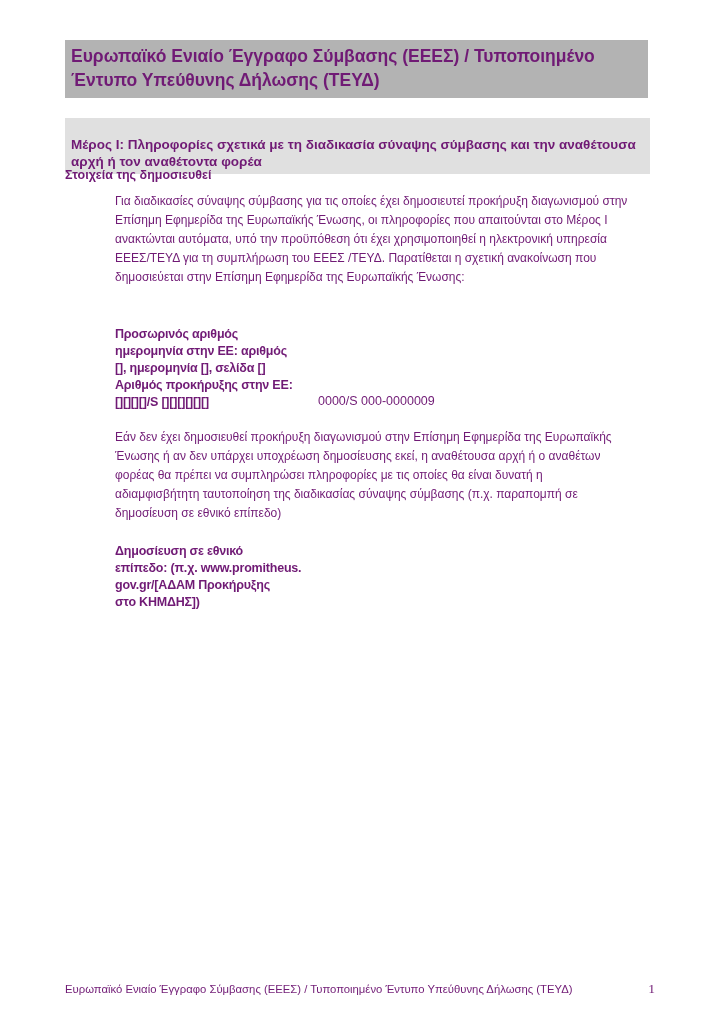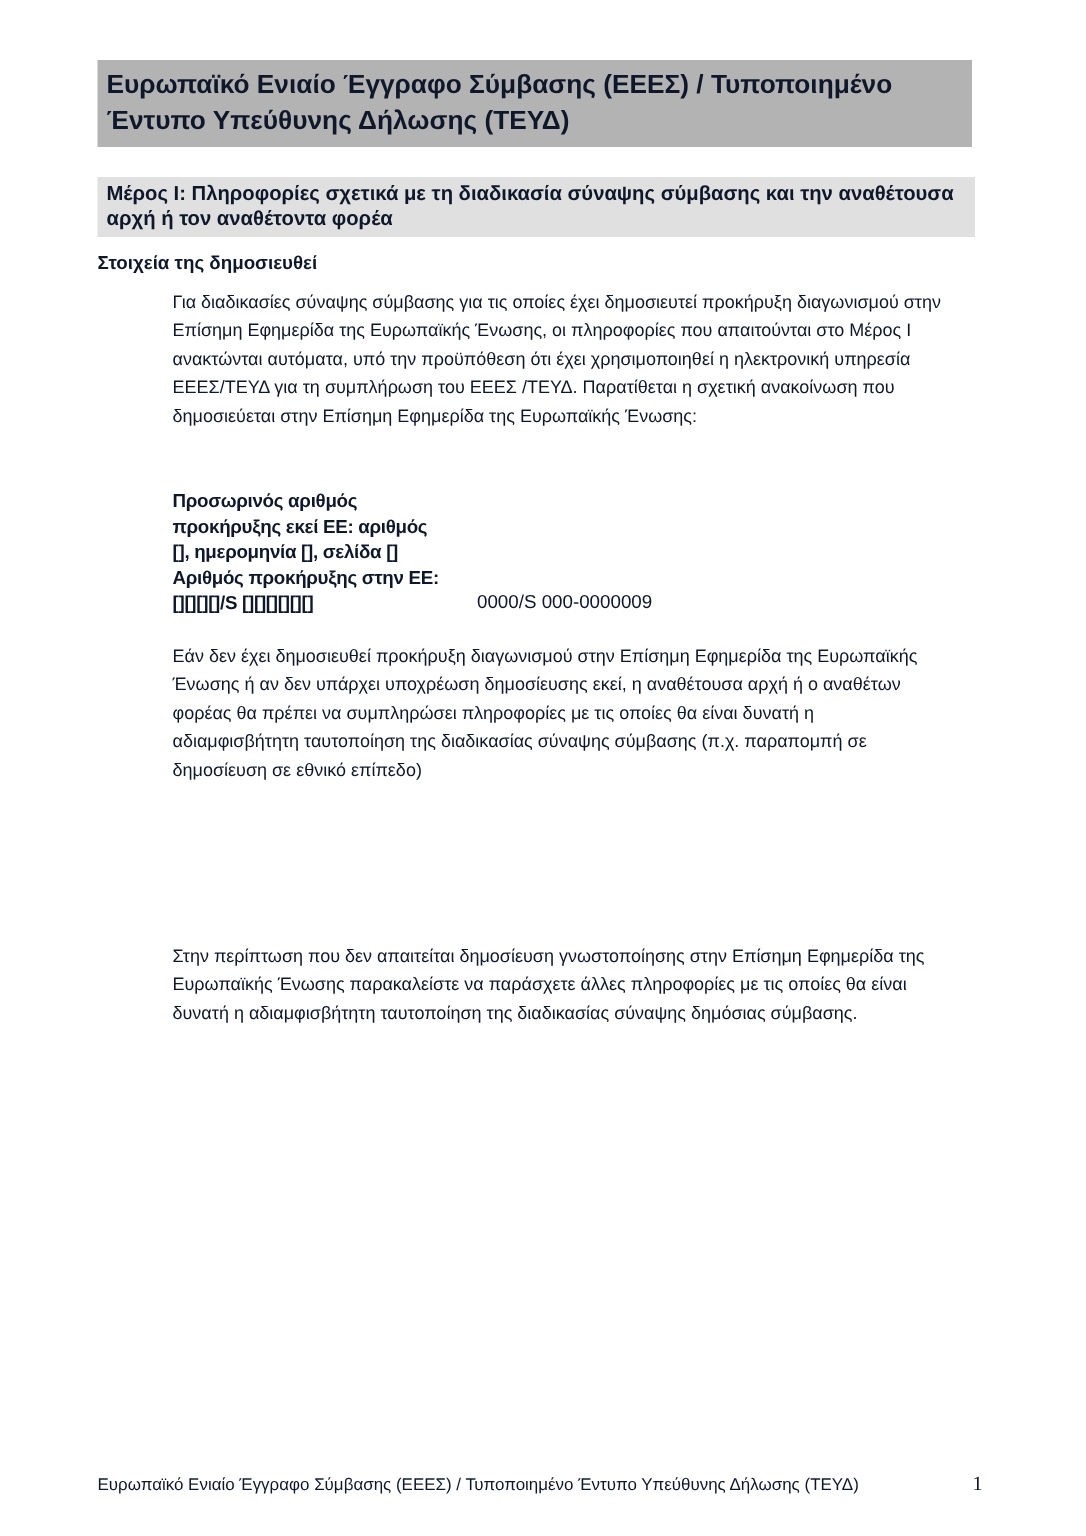--- a/index.html
+++ b/index.html
@@ -1,42 +1,42 @@
 <!DOCTYPE html>
 <html><head>
 <meta charset="utf-8">
 <style>
   html, body { margin: 0; padding: 0; background: #ffffff; }
   .page {
     position: relative;
     width: 724px;
     height: 1024px;
     background: #ffffff;
-    color: #0f172a;
+    color: #701a75;
     font-family: "Liberation Sans", sans-serif;
     overflow: hidden;
   }
   .title-bar {
     position: absolute;
     left: 65px;
     top: 40px;
     width: 569px;
     background: #b3b3b3;
     padding: 4px 8px 6px 6px;
     font-size: 17.5px;
     line-height: 24px;
     font-weight: bold;
   }
   .part-heading {
     position: absolute;
     left: 65px;
     top: 118px;
     width: 573px;
     background: #e0e0e0;
-    padding: 3px 6px 4px 6px;
+    padding: 19px 6px 4px 6px;
     font-size: 13.5px;
     line-height: 16.5px;
     font-weight: bold;
   }
   .subheading {
     position: absolute;
     left: 65px;
     top: 168px;
     font-size: 12.5px;
     font-weight: bold;
@@ -92,30 +92,33 @@
     <span>Ευρωπαϊκό Ενιαίο Έγγραφο Σύμβασης (ΕΕΕΣ) / Τυποποιημένο Έντυπο Υπεύθυνης Δήλωσης (ΤΕΥΔ)</span>
   </div>
 
   <div class="part-heading">Μέρος Ι: Πληροφορίες σχετικά με τη διαδικασία σύναψης σύμβασης και την αναθέτουσα αρχή ή τον αναθέτοντα φορέα</div>
 
   <div class="subheading">Στοιχεία της δημοσιευθεί</div>
 
   <div class="body-par p1">Για διαδικασίες σύναψης σύμβασης για τις οποίες έχει δημοσιευτεί προκήρυξη διαγωνισμού στην Επίσημη Εφημερίδα της Ευρωπαϊκής Ένωσης, οι πληροφορίες που απαιτούνται στο Μέρος Ι ανακτώνται αυτόματα, υπό την προϋπόθεση ότι έχει χρησιμοποιηθεί η ηλεκτρονική υπηρεσία ΕΕΕΣ/ΤΕΥΔ για τη συμπλήρωση του ΕΕΕΣ /ΤΕΥΔ. Παρατίθεται η σχετική ανακοίνωση που δημοσιεύεται στην Επίσημη Εφημερίδα της Ευρωπαϊκής Ένωσης:</div>
 
   <div class="field-label field1-label">Προσωρινός αριθμός
-προκήρυξης εκεί ΕΕ: αριθμός
+ημερομηνία στην ΕΕ: αριθμός
 [], ημερομηνία [], σελίδα []
 Αριθμός προκήρυξης στην ΕΕ:
 [][][][]/S [][][][][][]</div>
 
   <div class="field-value">0000/S 000-0000009</div>
 
   <div class="body-par p2">Εάν δεν έχει δημοσιευθεί προκήρυξη διαγωνισμού στην Επίσημη Εφημερίδα της Ευρωπαϊκής Ένωσης ή αν δεν υπάρχει υποχρέωση δημοσίευσης εκεί, η αναθέτουσα αρχή ή ο αναθέτων φορέας θα πρέπει να συμπληρώσει πληροφορίες με τις οποίες θα είναι δυνατή η αδιαμφισβήτητη ταυτοποίηση της διαδικασίας σύναψης σύμβασης (π.χ. παραπομπή σε δημοσίευση σε εθνικό επίπεδο)</div>
 
+  <div class="field-label field2-label">Δημοσίευση σε εθνικό
+επίπεδο: (π.χ. www.promitheus.
+gov.gr/[ΑΔΑΜ Προκήρυξης
+στο ΚΗΜΔΗΣ])</div>
 
-  <div class="body-par p3">Στην περίπτωση που δεν απαιτείται δημοσίευση γνωστοποίησης στην Επίσημη Εφημερίδα της Ευρωπαϊκής Ένωσης παρακαλείστε να παράσχετε άλλες πληροφορίες με τις οποίες θα είναι δυνατή η αδιαμφισβήτητη ταυτοποίηση της διαδικασίας σύναψης δημόσιας σύμβασης.</div>
 
   <div class="footer">
     <span class="footer-text">Ευρωπαϊκό Ενιαίο Έγγραφο Σύμβασης (ΕΕΕΣ) / Τυποποιημένο Έντυπο Υπεύθυνης Δήλωσης (ΤΕΥΔ)</span>
     <span class="page-num">1</span>
   </div>
 
 </div>
 
 </body></html>

